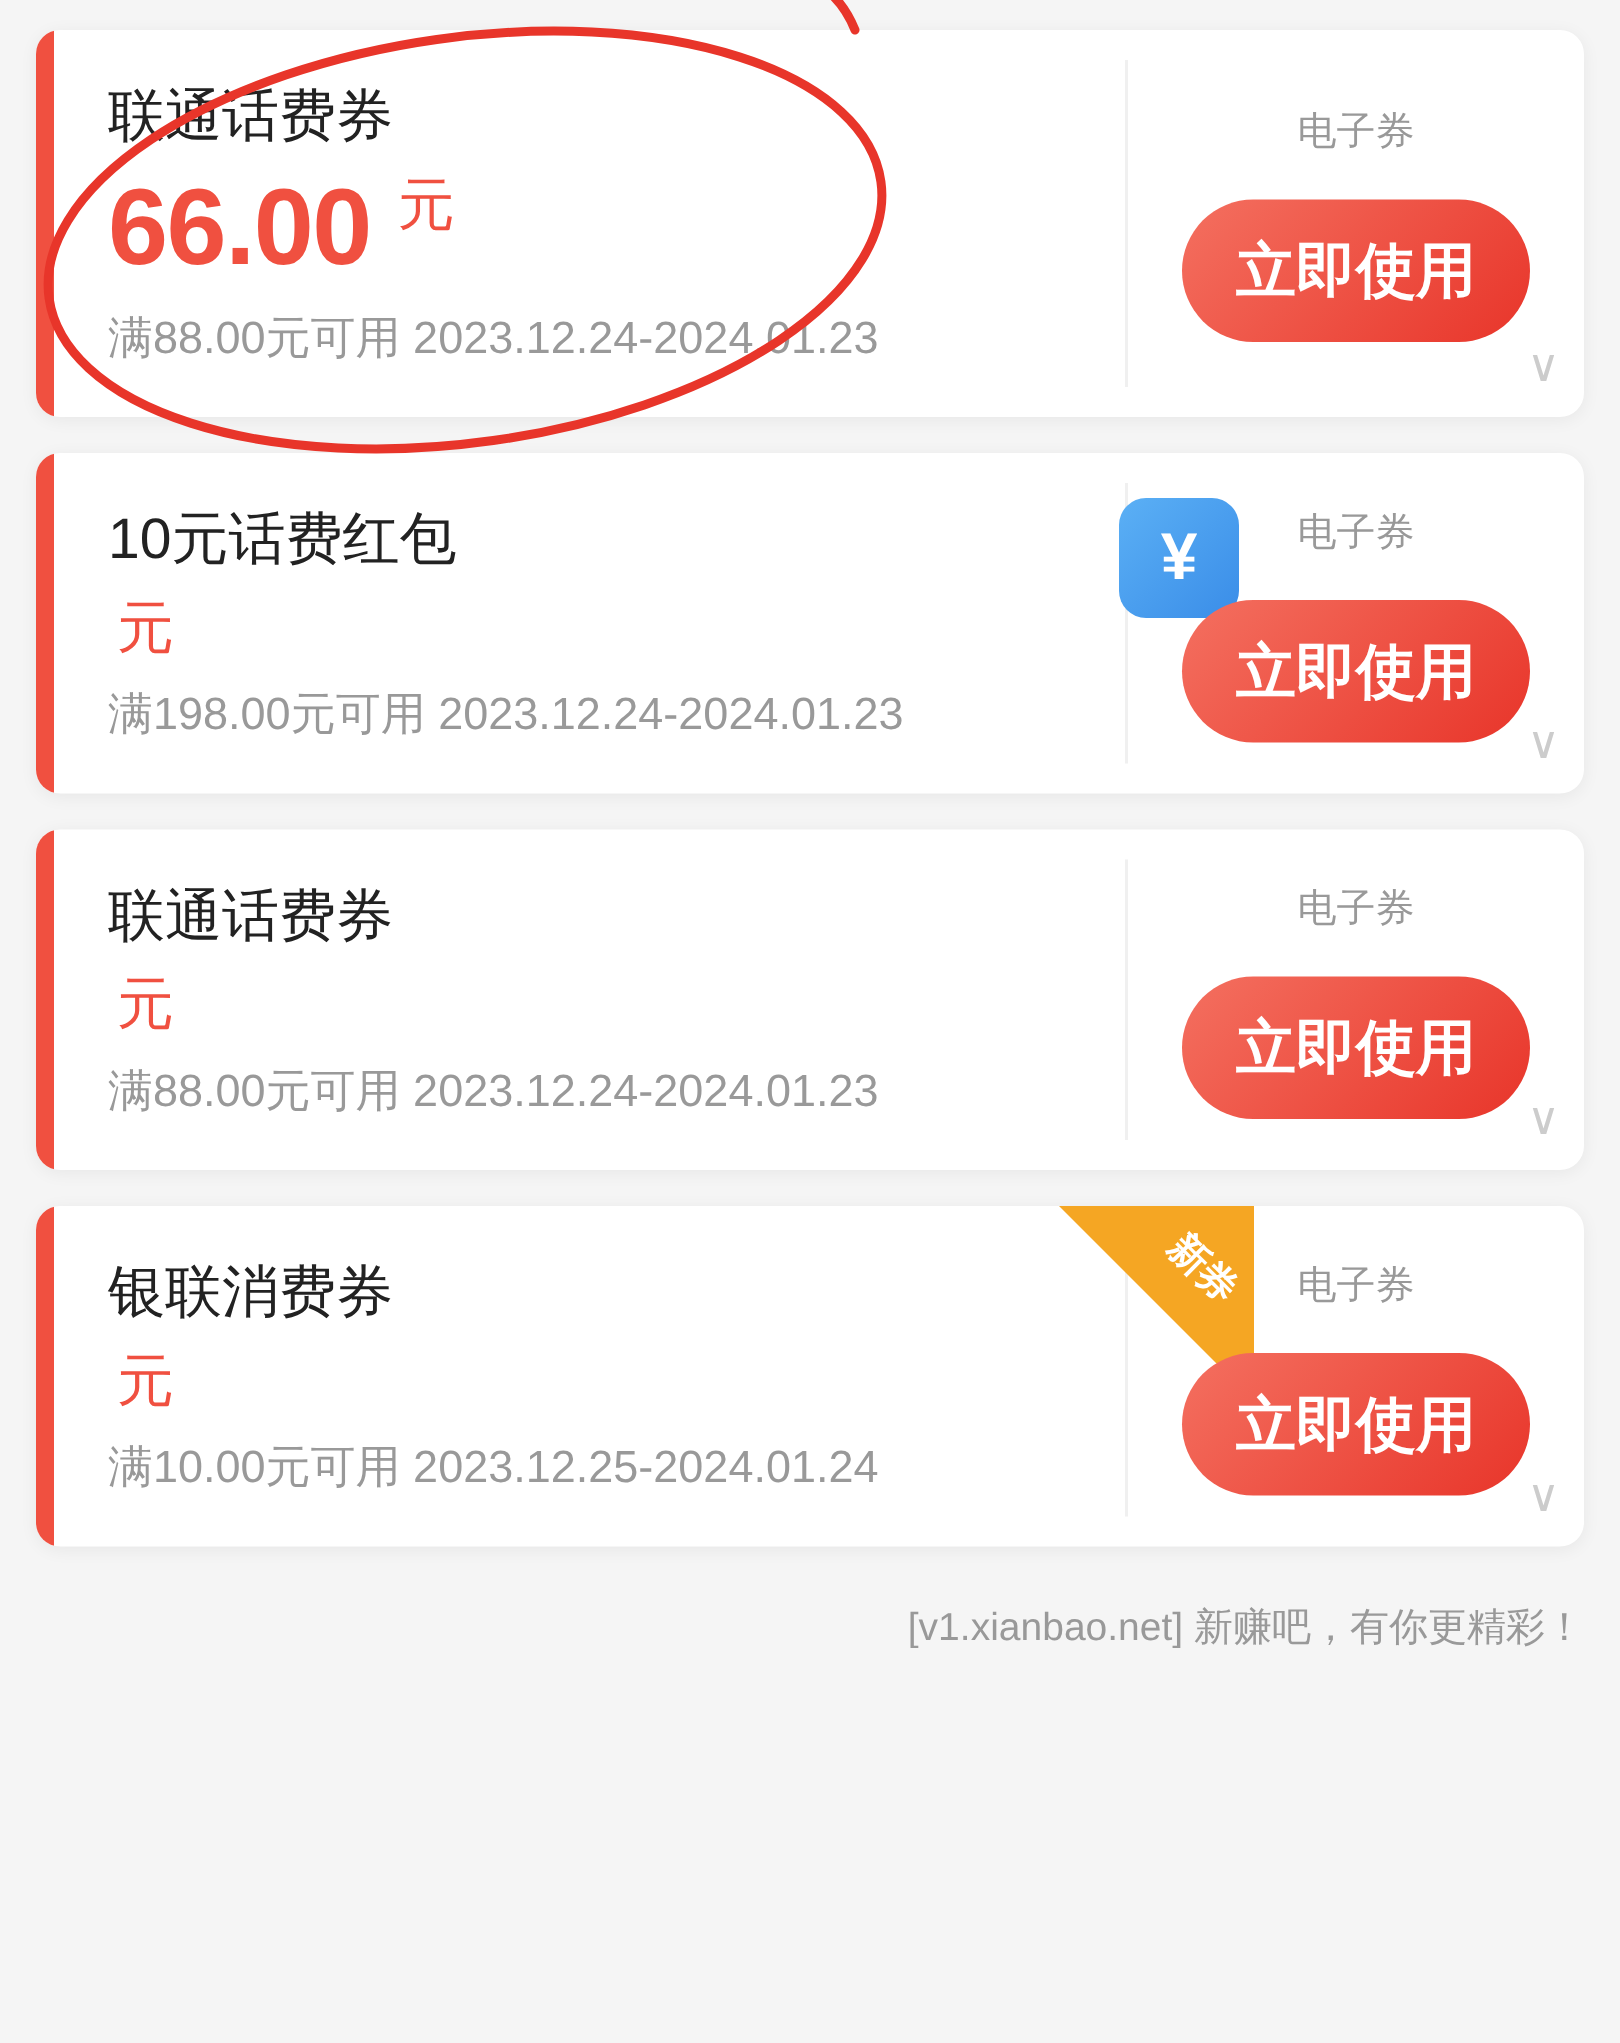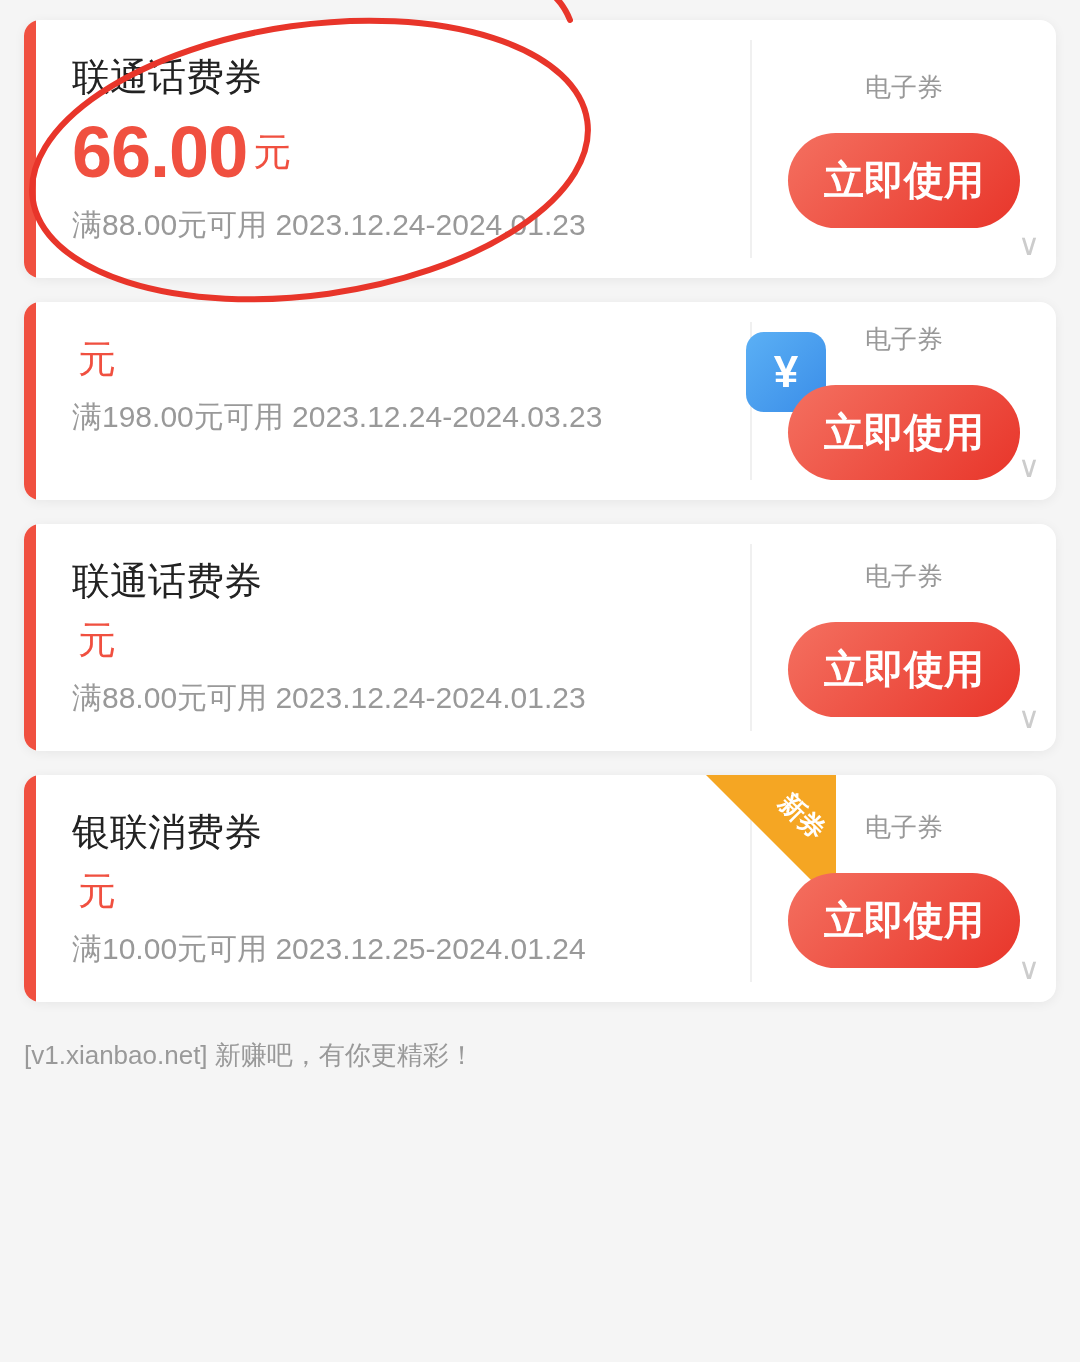--- a/index.html
+++ b/index.html
@@ -46,22 +46,22 @@
     }
 
     .coupon-title {
       font-size: 38px;
       color: #222;
       font-weight: 500;
     }
 
     .coupon-amount-row {
       display: flex;
-      align-items: center;
-      gap: 0;
+      align-items: flex-start;
+      gap: 12px;
     }
 
     .coupon-amount {
       font-size: 72px;
       font-weight: 700;
       color: #f05040;
       letter-spacing: -1px;
     }
 
     .coupon-yuan {
@@ -131,20 +131,21 @@
       background: linear-gradient(135deg, #5bb0f5, #3a8de8);
       border-radius: 18px;
       display: flex;
       align-items: center;
       justify-content: center;
       color: #fff;
       font-size: 44px;
     }
 
     .footer-text {
+      text-align: right;
       padding: 16px 24px;
       font-size: 26px;
       color: #999;
     }
 
     .coupon-card-wrapper {
       position: relative;
     }
   </style>
 </head>
@@ -178,24 +179,25 @@
 
     <svg style="position:absolute;top:-60px;left:180px;width:400px;height:200px;pointer-events:none;z-index:10;" viewBox="0 0 400 200">
       <path d="M 300 20 Q 370 10 390 60" fill="none" stroke="#e8352a" stroke-width="6" stroke-linecap="round"></path>
     </svg>
   </div>
 
   <div class="coupon-card-wrapper">
     <div class="coupon-card">
       <div class="coupon-left-bar"></div>
       <div class="coupon-main">
-        <div class="coupon-amount-row">
-          <span class="coupon-yuan">元</span>
-        </div>
-        <span class="coupon-condition">满198.00元可用 2023.12.24-2024.03.23</span>
+        <span class="coupon-title">10元话费红包</span>
+        <div class="coupon-amount-row">
+          <span class="coupon-yuan">元</span>
+        </div>
+        <span class="coupon-condition">满198.00元可用 2023.12.24-2024.01.23</span>
       </div>
 
       <div class="coupon-icon">
         <span style="font-size:44px;font-weight:bold;">¥</span>
       </div>
       <div class="coupon-divider"></div>
       <div class="coupon-right">
         <span class="coupon-type-label">电子券</span>
         <button class="coupon-use-btn">立即使用</button>
         <span class="coupon-chevron">∨</span>

